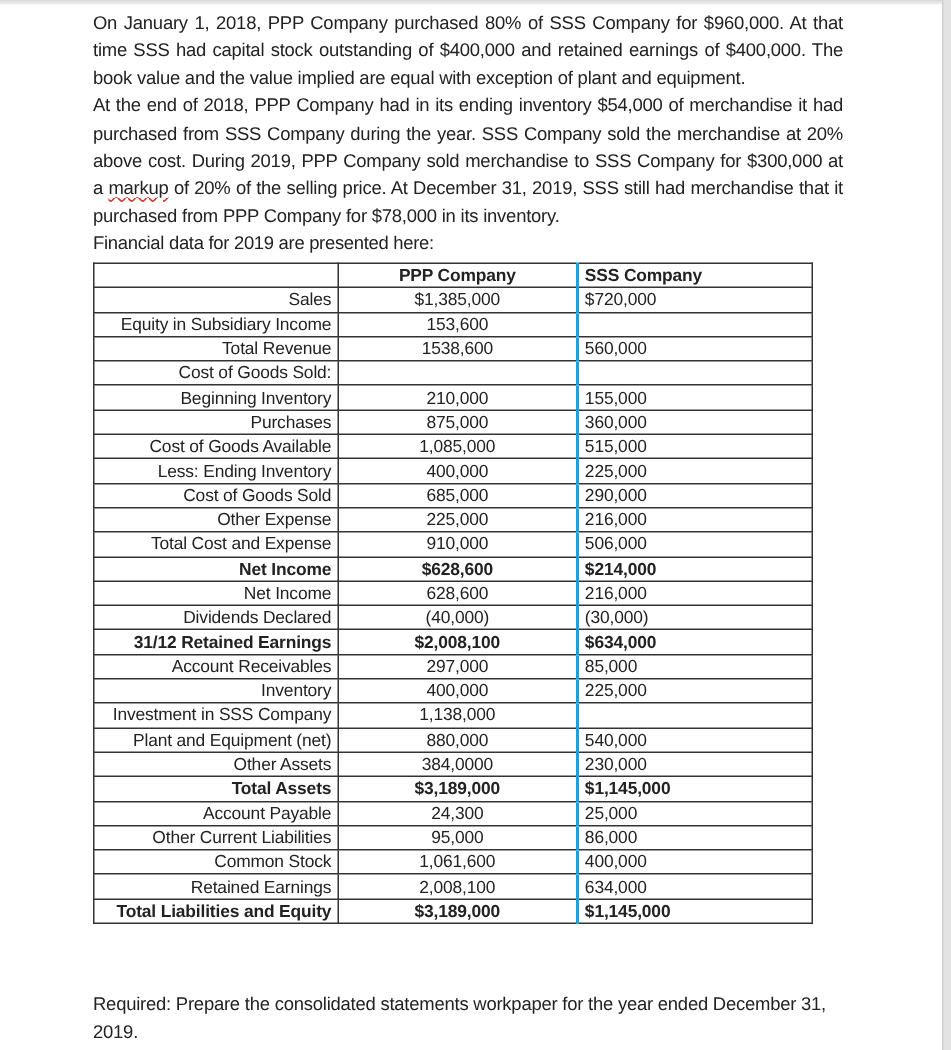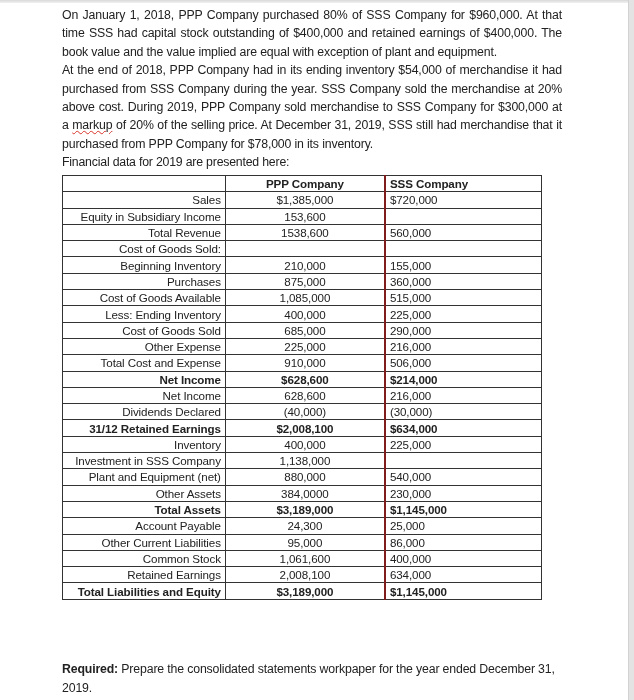--- a/index.html
+++ b/index.html
@@ -32,28 +32,28 @@
       border-collapse: collapse; font-size: 11.6px; letter-spacing: -0.1px;
       width: 480px;
     }
     table.fin td {
       border: 1px solid #333; height: 15.3px; padding: 0 4px; line-height: 15px;
       white-space: nowrap;
     }
     table.fin td.lbl { width: 154px; text-align: right; }
     table.fin td.num { width: 151px; text-align: center; }
     table.fin td.num2 { width: 148px; text-align: left; }
-    table.fin td.mid { border-right: 2px solid #7f1d1d; }
+    table.fin td.mid { border-right: 2px solid #0ea5e9; }
     .bold td { font-weight: bold; }
     .hdr td { font-weight: bold; }
     .required {
       position: absolute; left: 62px; top: 660px; width: 500px;
       font-size: 12.3px; line-height: 19px; margin: 0; letter-spacing: -0.15px;
     }
-    .required b { font-weight: bold; margin-top: 33px; }
+    .required b { font-weight: normal; margin-top: 33px; }
   </style>
 </head>
 <body>
 
 <div class="top-edge"></div>
 <div class="right-edge"></div>
 
 <div class="page">
   <p class="para">On January 1, 2018, PPP Company purchased 80% of SSS Company for $960,000. At that time SSS had capital stock outstanding of $400,000 and retained earnings of $400,000. The book value and the value implied are equal with exception of plant and equipment.</p>
   <p class="para"><span>At the end of 2018, PPP Company had in its ending inventory $54,000 of merchandise it had purchased from SSS Company during the year. SSS Company sold the merchandise at 20% above cost. During 2019, PPP Company sold merchandise to SSS Company for $300,000 at a </span><span class="spell">markup</span><span> of 20% of the selling price. At December 31, 2019, SSS still had merchandise that it purchased from PPP Company for $78,000 in its inventory.</span></p>
@@ -136,20 +136,25 @@
         <td class="lbl">Dividends Declared</td>
         <td class="num mid">(40,000)</td>
         <td class="num2">(30,000)</td>
       </tr>
       <tr class="bold">
         <td class="lbl">31/12 Retained Earnings</td>
         <td class="num mid">$2,008,100</td>
         <td class="num2">$634,000</td>
       </tr>
       <tr>
+        <td class="lbl">Account Receivables</td>
+        <td class="num mid">297,000</td>
+        <td class="num2">85,000</td>
+      </tr>
+      <tr>
         <td class="lbl">Inventory</td>
         <td class="num mid">400,000</td>
         <td class="num2">225,000</td>
       </tr>
       <tr>
         <td class="lbl">Investment in SSS Company</td>
         <td class="num mid">1,138,000</td>
         <td class="num2"></td>
       </tr>
       <tr>

